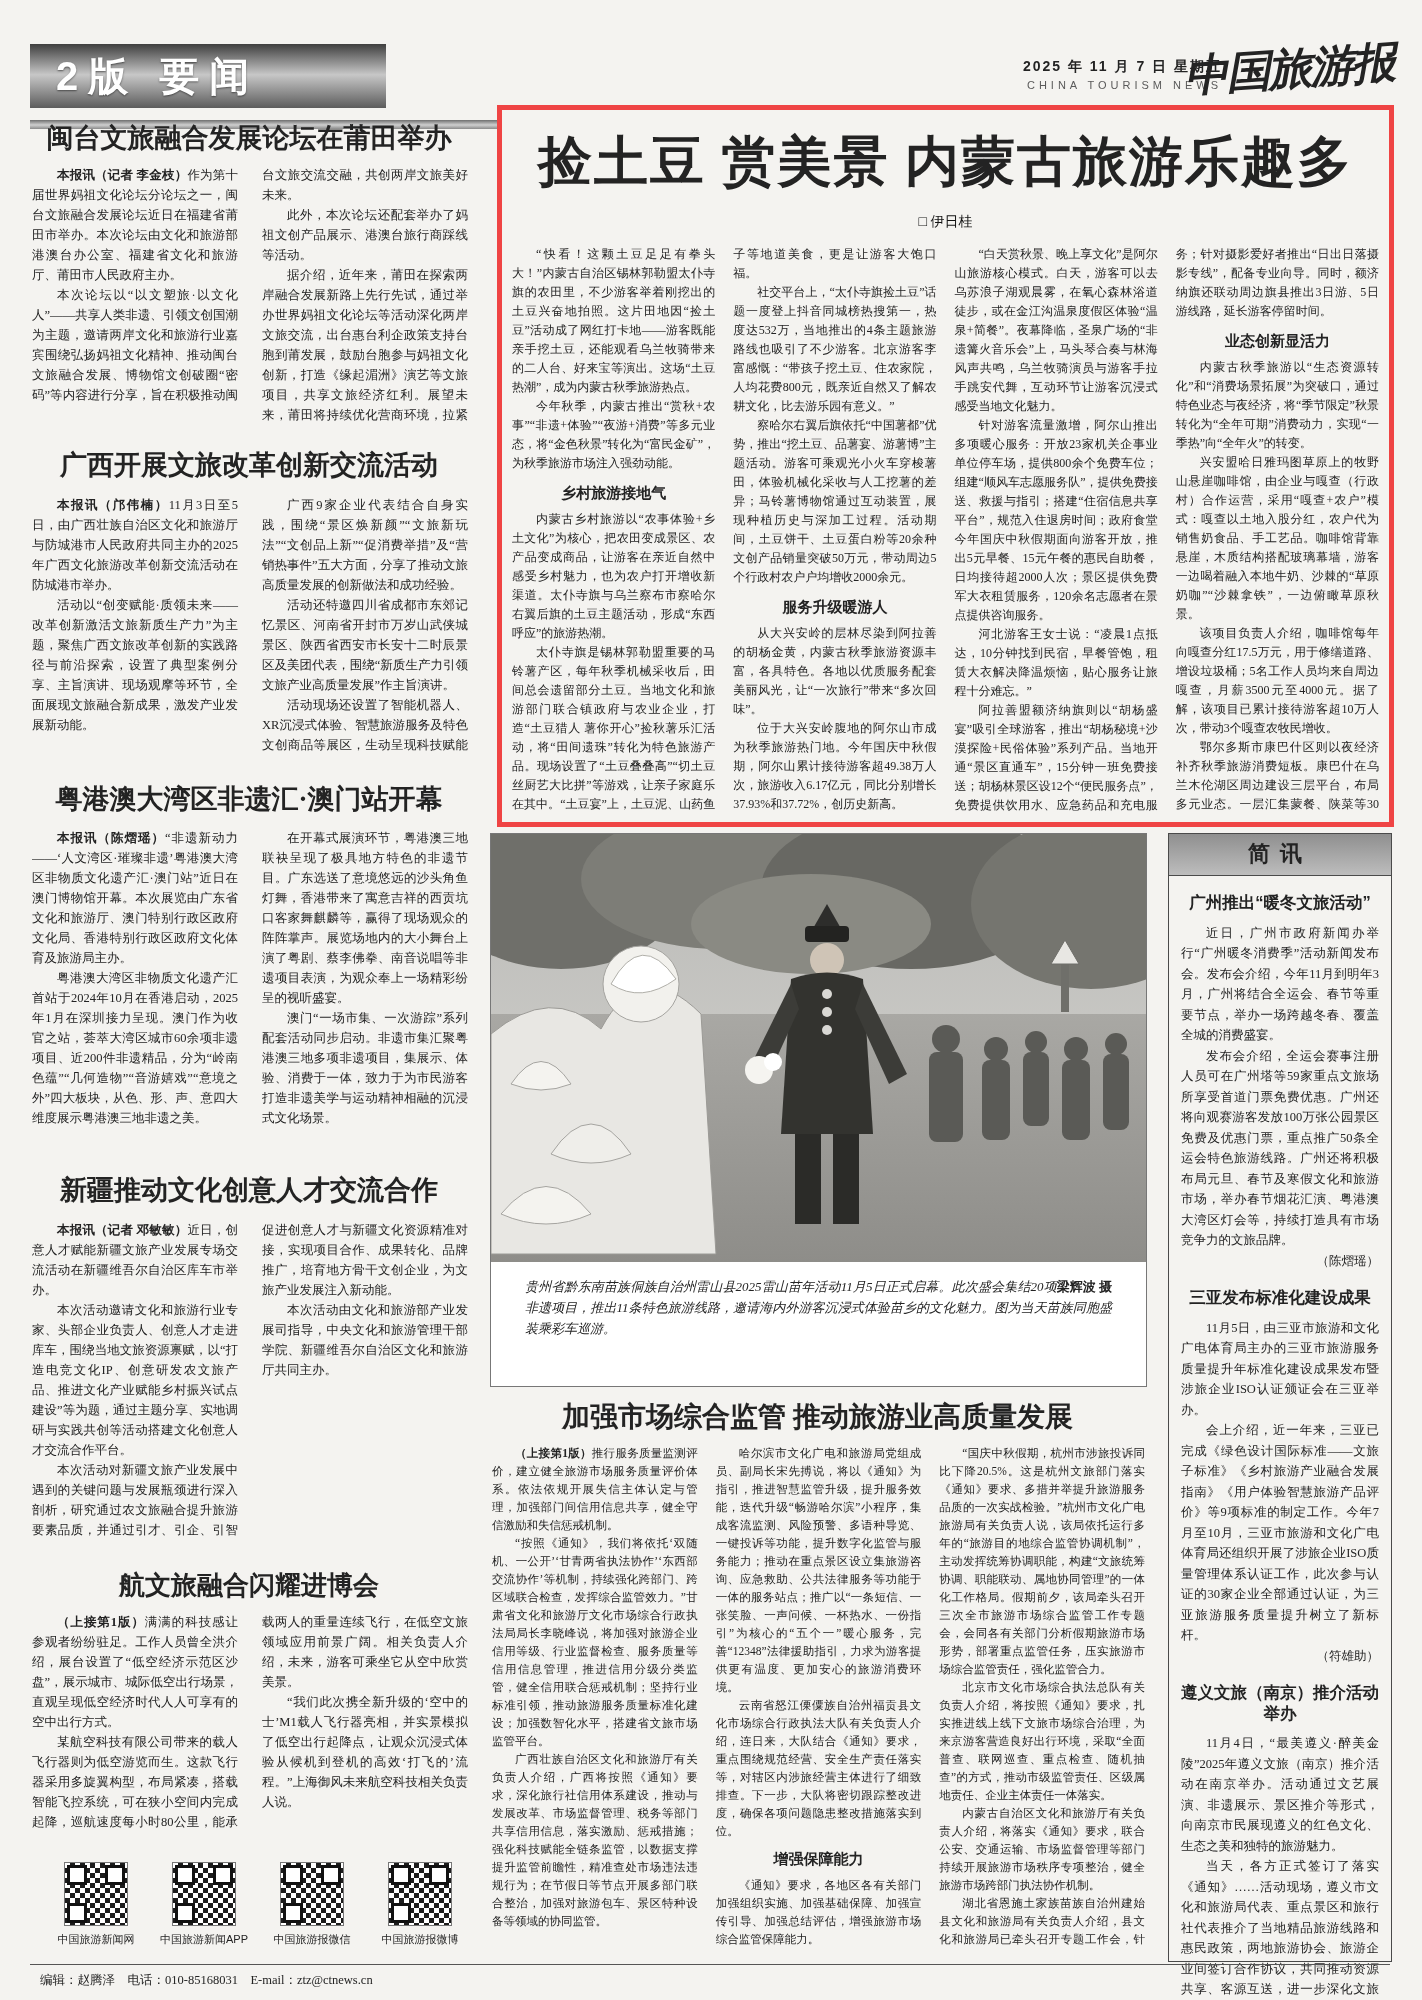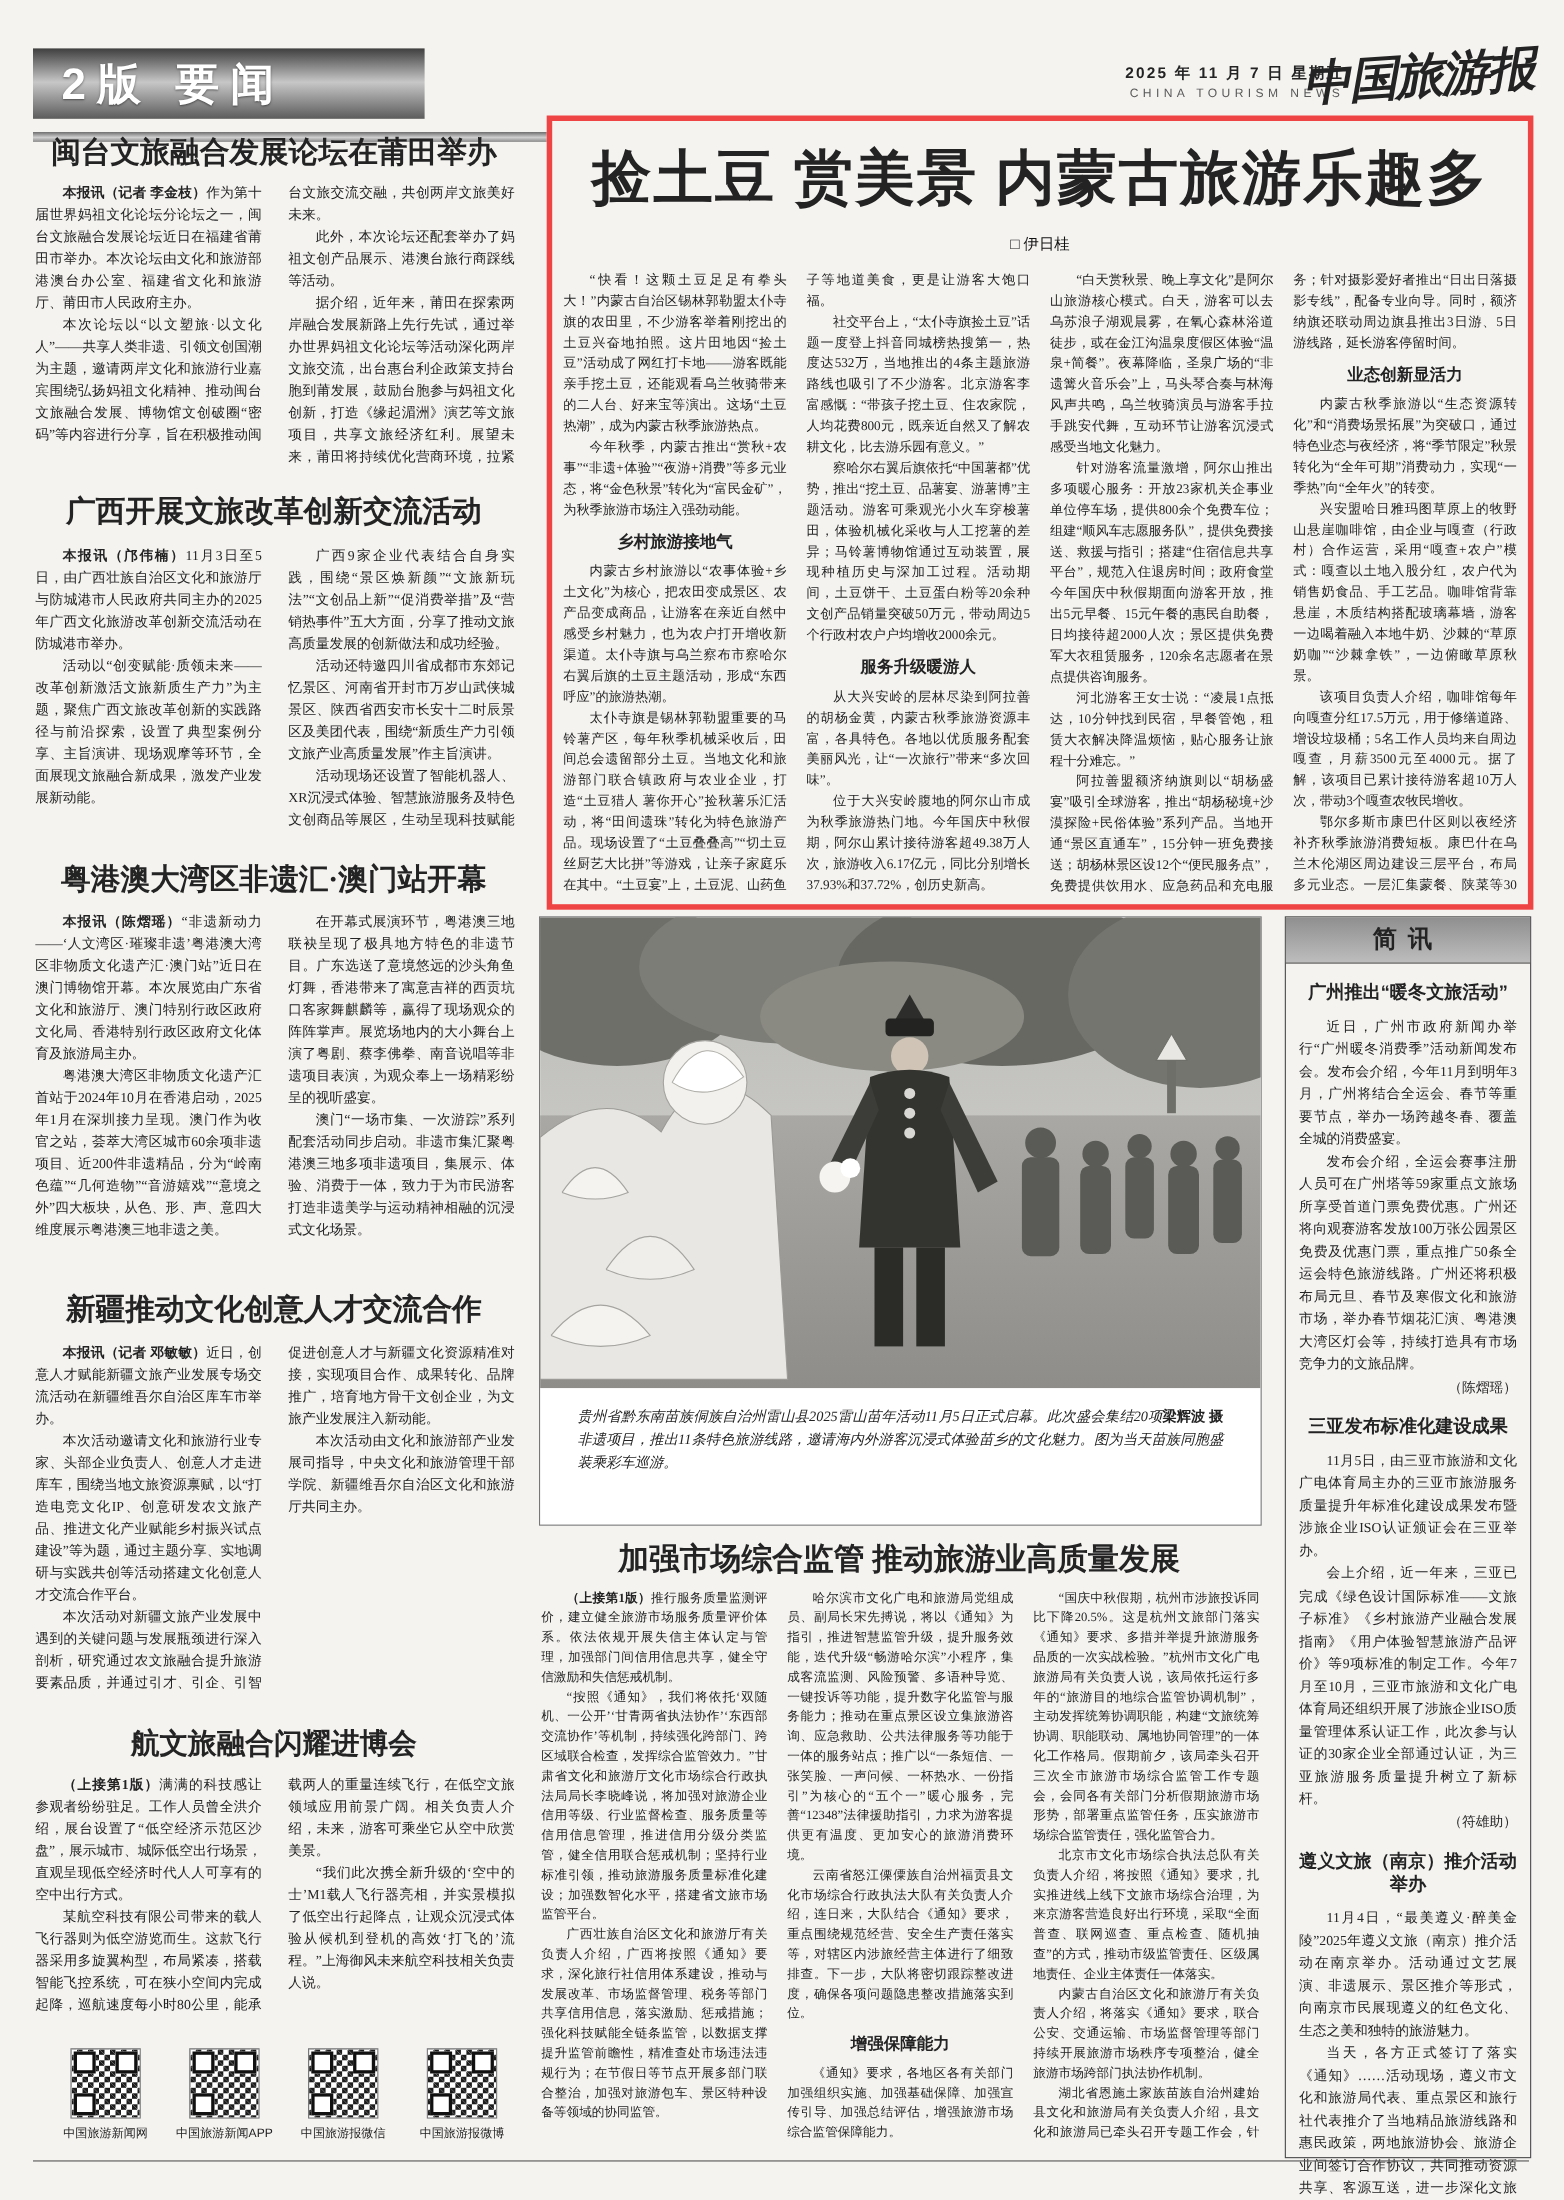--- a/index.html
+++ b/index.html
@@ -266,14 +266,15 @@
     </div>
     <div class="brief">
       <h4>遵义文旅（南京）推介活动举办</h4>
       <p>11月4日，“最美遵义·醉美金陵”2025年遵义文旅（南京）推介活动在南京举办。活动通过文艺展演、非遗展示、景区推介等形式，向南京市民展现遵义的红色文化、生态之美和独特的旅游魅力。</p>
       <p>当天，各方正式签订了落实《通知》……活动现场，遵义市文化和旅游局代表、重点景区和旅行社代表推介了当地精品旅游线路和惠民政策，两地旅游协会、旅游企业间签订合作协议，共同推动资源共享、客源互送，进一步深化文旅交流合作。</p>
 
     </div>
   </div>
 
   <div class="abs footer-rule" style="left:30px;top:1964px;width:1360px;height:0;"></div>
+  <div class="abs footer" style="left:40px;top:1972px;width:700px;">编辑：赵腾泽　电话：010-85168031　E-mail：ztz@ctnews.cn</div>
 
 </div>
 
 </body></html>

